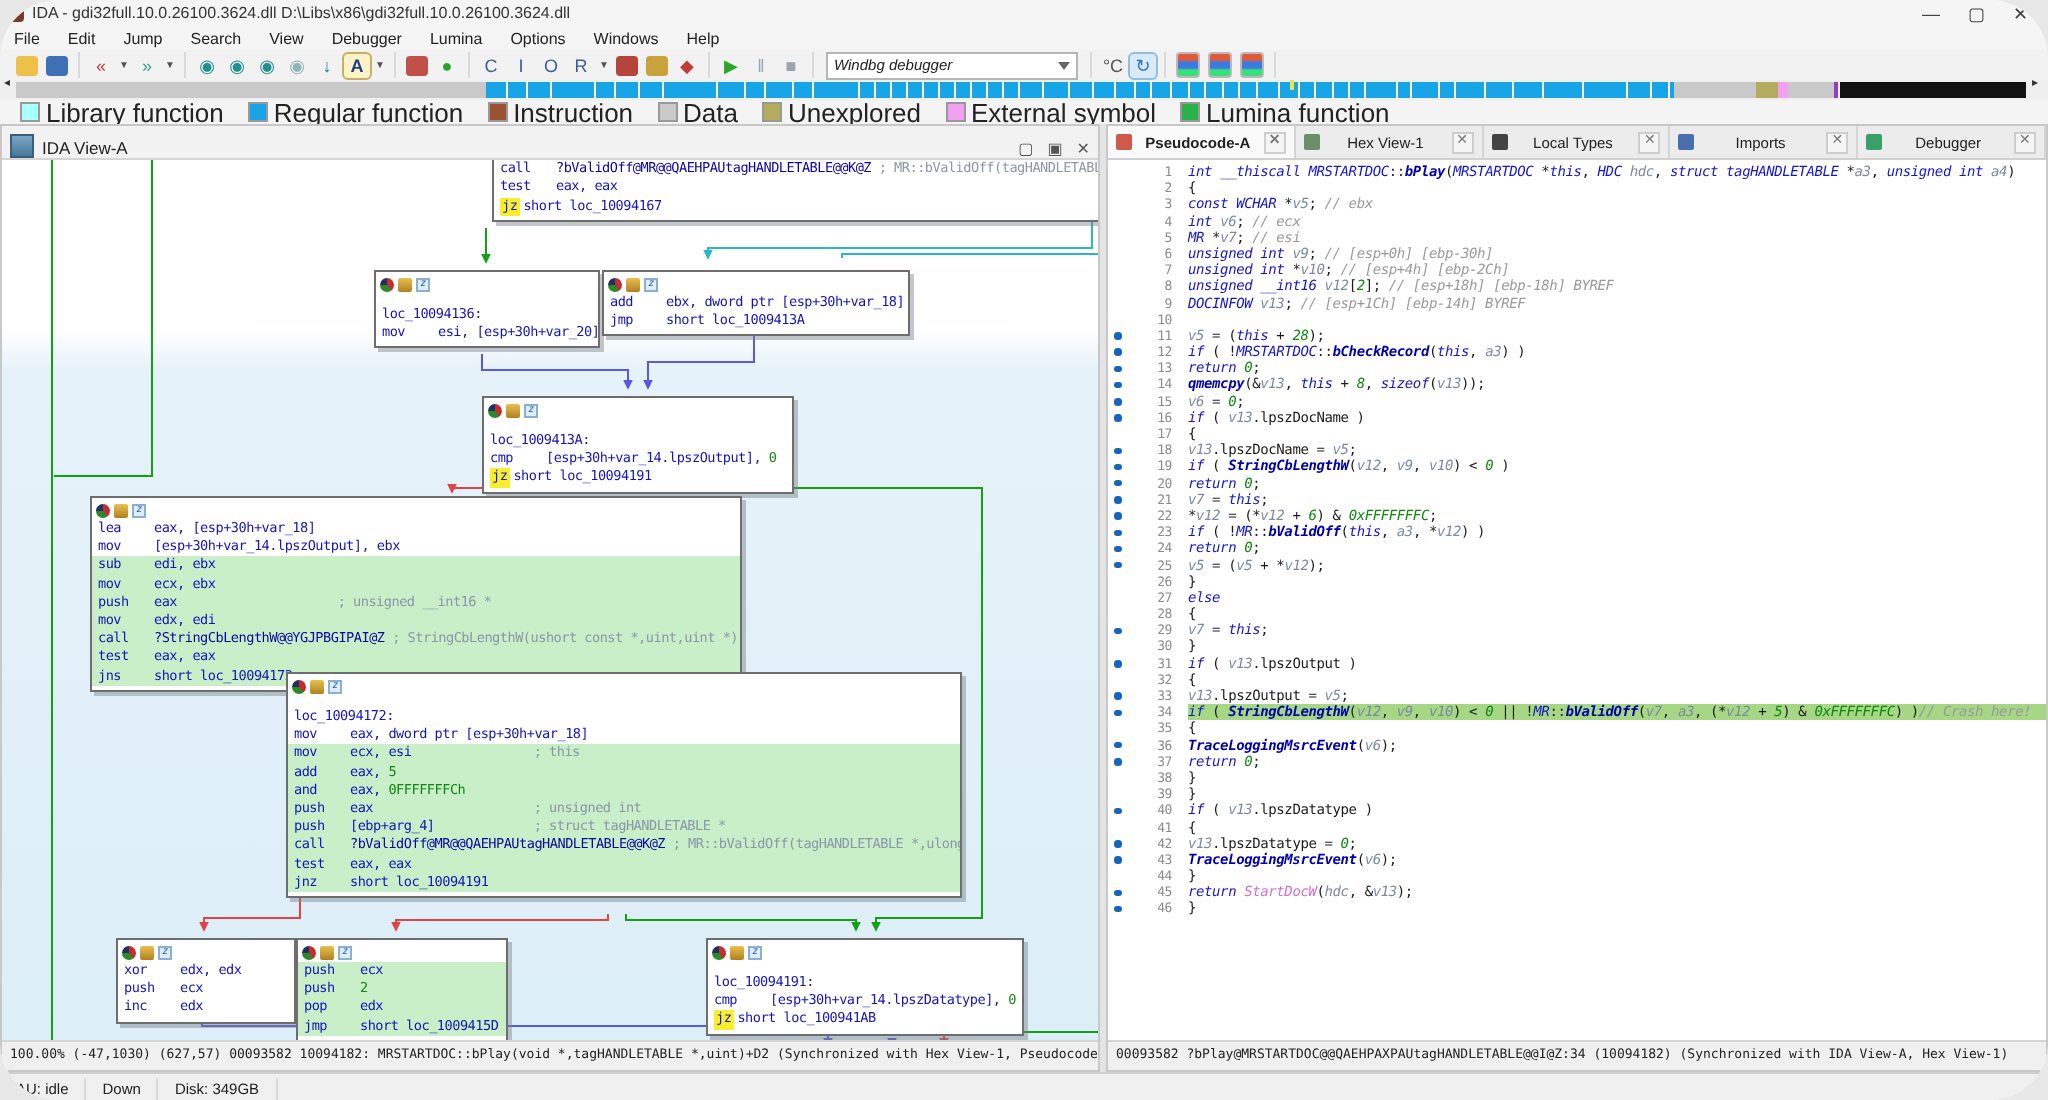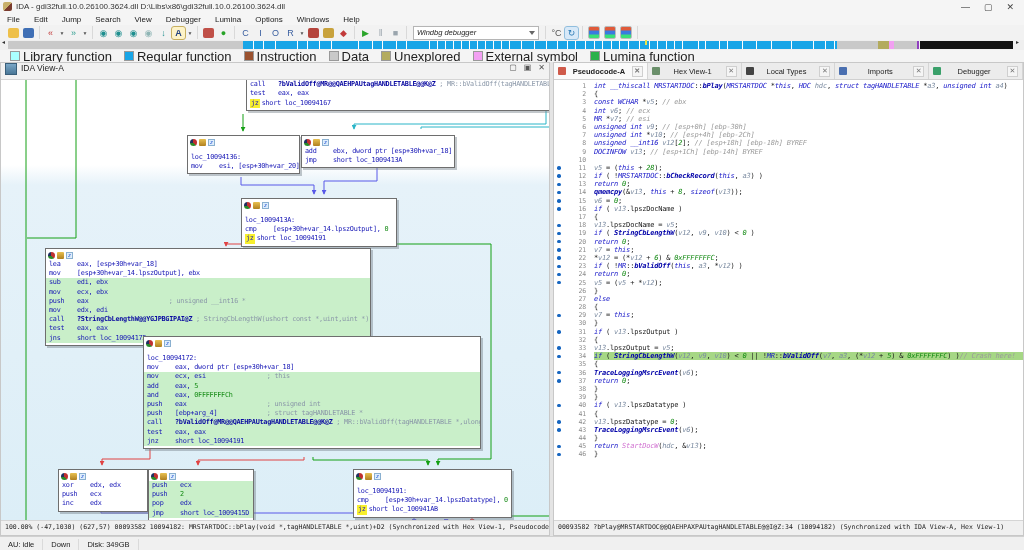--- a/index.html
+++ b/index.html
@@ -1,16 +1,16 @@
 <!DOCTYPE html>
 <html><head>
 <meta charset="utf-8">
 <style>
   html,body{margin:0;padding:0;background:#e8e8e8;font-family:"Liberation Sans",sans-serif;}
-  #app{position:relative;width:1024px;height:550px;background:#f0f0f0;overflow:hidden;font-size:8px;color:#1a1a1a;}
+  #app{position:relative;width:1024px;height:550px;background:#f0f0f0;overflow:hidden;font-size:8px;color:#1a1a1a;border-radius:29px;}
   
   #titlebar{position:absolute;left:0;top:0;width:1024px;height:13px;background:#f5f5f5;display:flex;align-items:center;border-bottom:1px solid #e2e2e2;}
   .appicon{width:9px;height:9px;margin:0 4px 0 3px;background:linear-gradient(135deg,#c8b06a 50%,#7a3b2e 50%);border-radius:2px;}
   #title{font-size:8px;color:#333;white-space:nowrap;}
   #wincontrols{margin-left:auto;display:flex;gap:14px;padding-right:10px;color:#444;font-size:9px;}
   #wincontrols span{cursor:default;}
   
   #menubar{position:absolute;left:0;top:13px;width:1024px;height:12px;background:#f5f5f5;display:flex;align-items:center;gap:0;border-bottom:1px solid #ececec;}
   .menu-item{padding:0 7px;font-size:8px;color:#222;}
   
@@ -31,41 +31,41 @@
   .nbarrow{position:absolute;font-size:6px;color:#333;top:0;line-height:5px;}
   
   #legend{position:absolute;left:0;top:50px;width:1024px;height:12px;background:#f4f4f4;display:flex;align-items:center;gap:12px;padding-left:10px;border-bottom:1px solid #dcdcdc;}
   .lgitem{display:flex;align-items:center;gap:3px;font-size:13px;color:#222;}
   .lgsw{width:8px;height:8px;border:1px solid #999;}
   
   #main{position:absolute;left:0;top:62px;width:1024px;height:474px;display:flex;}
   #idaview{width:550px;height:474px;position:relative;background:#fff;border:1px solid #c8c8c8;box-sizing:border-box;display:flex;flex-direction:column;}
   #splitter{width:3px;height:474px;background:#e4e4e4;}
   #pcpane{width:471px;height:474px;position:relative;background:#fff;border:1px solid #c8c8c8;box-sizing:border-box;display:flex;flex-direction:column;}
-  .panetitle{height:16px;background:#f2f2f2;border-bottom:1px solid #d5d5d5;display:flex;align-items:flex-start;padding:0 4px;font-size:8.5px;color:#222;flex:0 0 auto;}
+  .panetitle{height:16px;background:#f2f2f2;border-bottom:1px solid #d5d5d5;display:flex;align-items:flex-end;padding:0 4px;font-size:8.5px;color:#222;flex:0 0 auto;}
   .pticon{width:10px;height:10px;background:linear-gradient(#7aa7c7,#4a7797);border:1px solid #3a5f7a;margin-right:4px;}
   .pctrls{margin-left:auto;display:flex;gap:7px;color:#555;font-size:8px;}
   .panestatus{height:14px;background:#f0f0f0;border-top:1px solid #d5d5d5;font-family:"DejaVu Sans Mono",monospace;font-size:6.5px;line-height:13px;white-space:nowrap;overflow:hidden;color:#222;padding-left:4px;flex:0 0 auto;}
   
   #graph{position:relative;flex:1;overflow:hidden;background:linear-gradient(180deg,#ffffff 0px,#ffffff 85px,#e6f2f9 105px,#dceef7 444px);}
   #edges{position:absolute;left:0;top:0;}
   .gnode{position:absolute;background:#fff;border:1px solid #6e6e6e;box-shadow:2px 2px 0 rgba(120,130,140,.45);padding:2px 0 2px 0;font-family:"DejaVu Sans Mono",monospace;font-size:6.8px;letter-spacing:-0.25px;line-height:9.2px;white-space:nowrap;overflow:hidden;}
   .nhead{display:flex;gap:2px;align-items:center;height:8px;margin:0 0 1px 2px;}
   .ni1{width:7px;height:7px;border-radius:50%;background:conic-gradient(#c03030 0 40%,#2a8a2a 40% 75%,#203060 75% 100%);}
   .ni2{width:7px;height:7px;background:linear-gradient(#e8c050,#b08020);border-radius:1px;}
   .ni3{width:7px;height:7px;background:#dfeefc;border:1px solid #8ab0d0;box-sizing:border-box;color:#1a4fd0;font-size:5px;line-height:5px;text-align:center;font-style:italic;}
   .arow{padding:0 3px;}
   .arow.hl{background:#c9efc9;}
   .arow.gap{height:6px;}
   .mn{display:inline-block;min-width:28px;color:#1515b5;}
   .mn.mark{background:#f7ef2e;min-width:0;padding:0 1px;margin-right:2px;}
   .ops{color:#1515b5;}
   .ops.padded{display:inline-block;min-width:88px;}
   .ops .num{color:#108810;}
-  .fn{color:#0808a0;font-weight:bold;}
+  .fn{color:#0808a0;font-weight:normal;}
   .lbl{color:#1515b5;}
   .acomment{color:#8a97a8;}
   
   #tabbar{height:16px;background:#ececec;border-bottom:1px solid #d0d0d0;display:flex;align-items:stretch;flex:0 0 auto;}
   .tab{flex:1;display:flex;align-items:center;gap:3px;padding:0 4px;border-right:1px solid #d5d5d5;font-size:7.5px;color:#222;background:#ececec;}
   .tab.active{background:#fafafa;font-weight:bold;}
   .tabicon{width:8px;height:8px;border-radius:1px;flex:0 0 auto;}
   .tablabel{flex:1;text-align:center;overflow:hidden;white-space:nowrap;}
   .tabclose{width:9px;height:9px;line-height:8px;text-align:center;background:#f5f5f5;border:1px solid #cfcfcf;color:#777;font-size:7px;flex:0 0 auto;}
   #code{flex:1;overflow:hidden;background:#fff;font-family:"DejaVu Sans Mono",monospace;font-size:7px;letter-spacing:-0.2px;line-height:8.2px;padding-top:2px;position:relative;}

